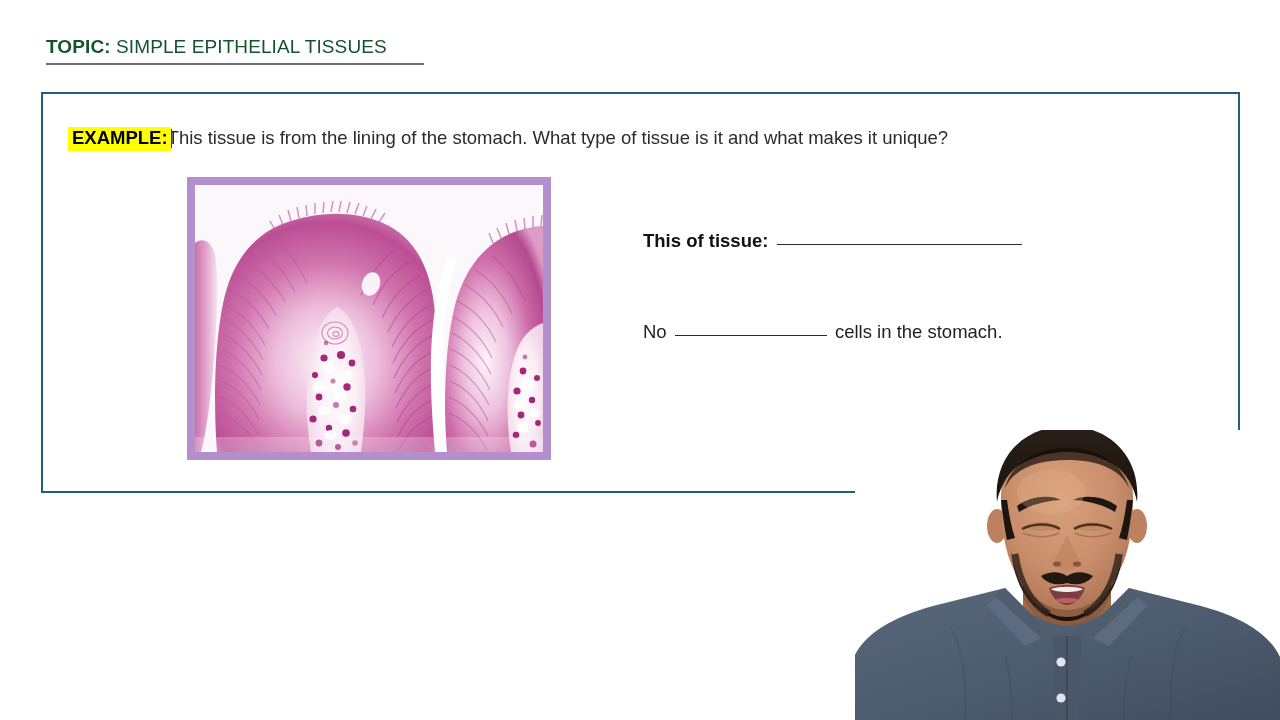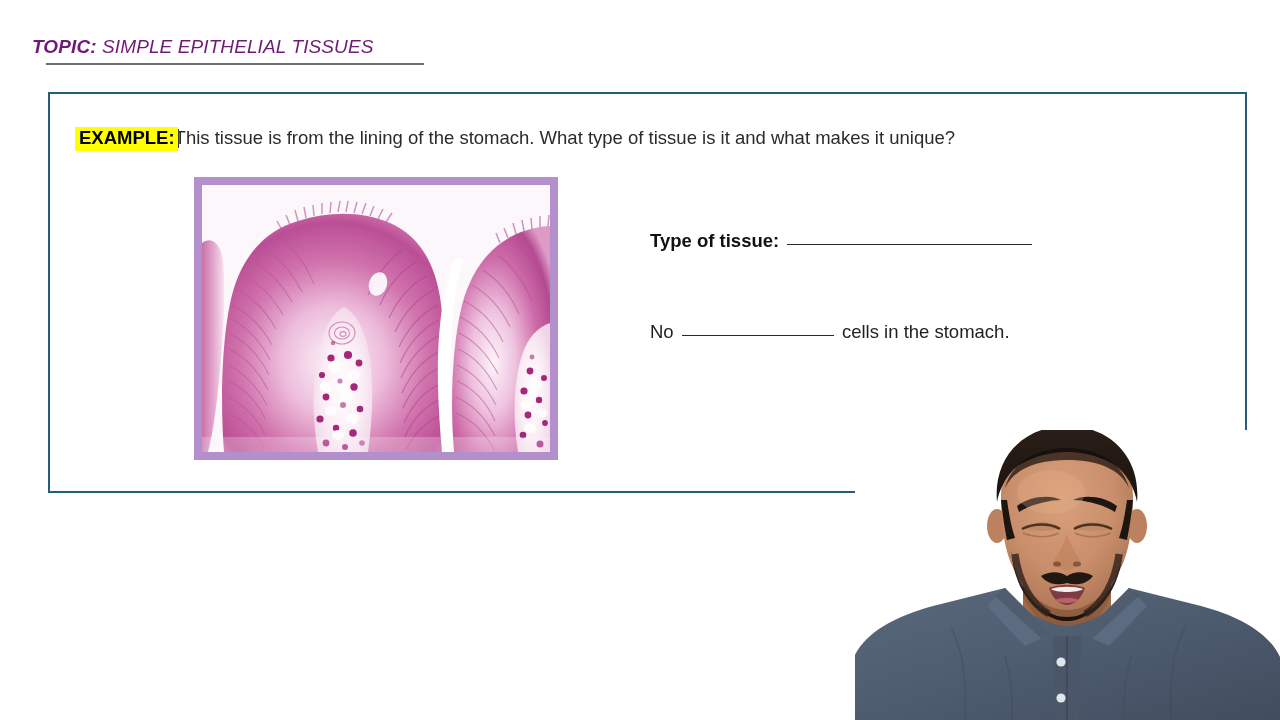--- a/index.html
+++ b/index.html
@@ -7,40 +7,39 @@
   body{
     background:#ffffff;
     font-family:"Liberation Sans", sans-serif;
     position:relative;
     overflow:hidden;
   }
 
   
   .topic-header{
     position:absolute;
-    left:32px; top:36px;
+    left:46px; top:36px;
     font-size:19px;
-    color:#701a75;
+    color:#14532d;
     white-space:nowrap;
     letter-spacing:0.1px;
-    font-style:italic;
   }
   .topic-header .label{ font-weight:bold; }
   .topic-header .value{ font-weight:normal; }
   .topic-underline{
     position:absolute;
     left:46px; top:63px;
     width:378px; height:1.6px;
     background:#6e6e6e;
   }
 
   
   .example-box{
     position:absolute;
-    left:48px; top:92px;
+    left:41px; top:92px;
     width:1199px; height:401px;
     border:2px solid #255d7d;
     background:#ffffff;
     padding-left:48px;
   }
 
   
   .prompt-row{
     position:absolute;
     left:25px; top:33px;
@@ -326,21 +325,21 @@
 
           <rect x="0" y="252" width="348" height="15" fill="#fdf8fb" opacity="0.25"></rect>
         </g>
       </svg>
     </div>
   </div>
 
   <div class="answer-block">
 
     <div class="ans-row row1">
-      <span class="ans-label-bold">Type of tissue:</span>
+      <span class="ans-label-bold">This of tissue:</span>
       <span class="blank long"></span>
     </div>
 
     <div class="ans-row row2">
       <span class="ans-label">No</span>
       <span class="blank short"></span>
       <span class="ans-label">cells in the stomach.</span>
     </div>
 
   </div>

